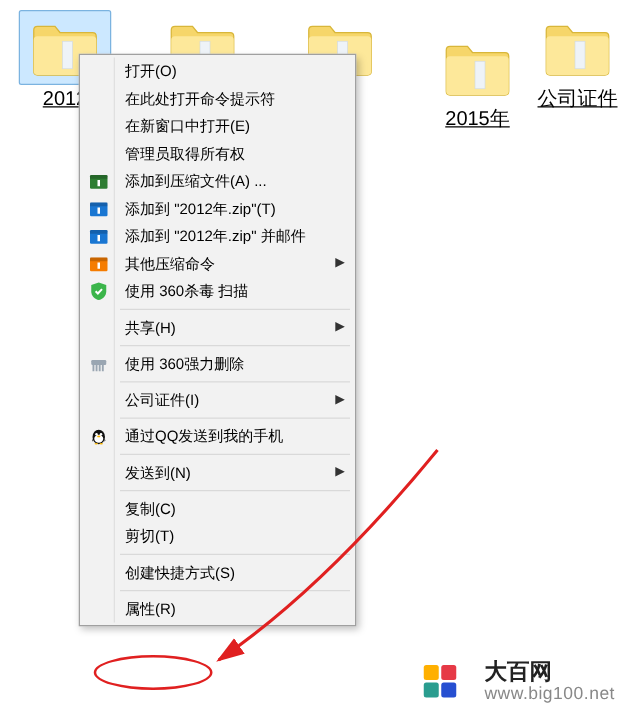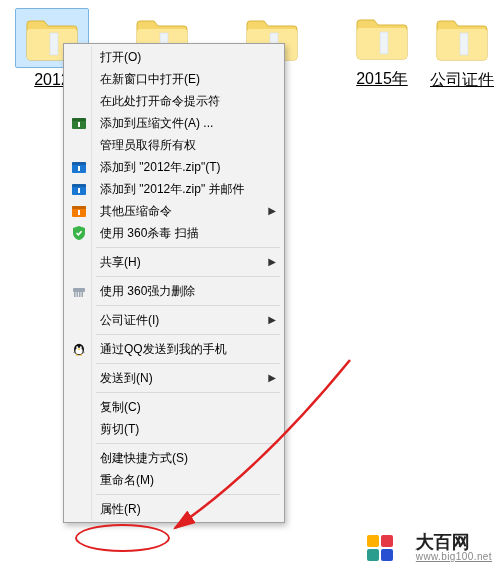--- a/index.html
+++ b/index.html
@@ -129,24 +129,23 @@
     gap: 2px;
   }
   .brand .tiles div { border-radius: 2px; }
   .brand .name {
     font-size: 18px;
     font-weight: 700;
     color: #222;
     line-height: 1;
   }
   .brand .url {
-    font-size: 10px;
+    font-size: 14px;
     color: #888;
     letter-spacing: 0.4px;
-    text-decoration: underline;
   }
   .brand .txt { display: flex; flex-direction: column; }
 </style>
 </head>
 <body>
 
 <div class="desktop" id="desktop">
     <div class="folder selected" style="left: 12px; top: 8px;">
       <div class="folder-icon-wrap">
         <svg width="56" height="46" viewBox="0 0 56 46">
@@ -170,21 +169,21 @@
     <div class="folder" style="left: 232px; top: 8px;">
       <div class="folder-icon-wrap">
         <svg width="56" height="46" viewBox="0 0 56 46">
           <path d="M3 9 L3 42 Q3 45 6 45 L50 45 Q53 45 53 42 L53 14 Q53 11 50 11 L24 11 L20 6 L6 6 Q3 6 3 9 Z" fill="#f6d66a" stroke="#d8b63a" stroke-width="1"></path>
           <path d="M6 14 L50 14 Q53 14 53 17 L53 42 Q53 45 50 45 L6 45 Q3 45 3 42 L3 17 Q3 14 6 14 Z" fill="#fde89a"></path>
           <rect x="26" y="18" width="8" height="22" fill="#eef3f8" stroke="#cfd8e3" stroke-width="0.5"></rect>
         </svg>
       </div>
       <div class="folder-label"></div>
     </div>
-    <div class="folder" style="left: 342px; top: 7px;">
+    <div class="folder" style="left: 342px; top: 24px;">
       <div class="folder-icon-wrap">
         <svg width="56" height="46" viewBox="0 0 56 46">
           <path d="M3 9 L3 42 Q3 45 6 45 L50 45 Q53 45 53 42 L53 14 Q53 11 50 11 L24 11 L20 6 L6 6 Q3 6 3 9 Z" fill="#f6d66a" stroke="#d8b63a" stroke-width="1"></path>
           <path d="M6 14 L50 14 Q53 14 53 17 L53 42 Q53 45 50 45 L6 45 Q3 45 3 42 L3 17 Q3 14 6 14 Z" fill="#fde89a"></path>
           <rect x="26" y="18" width="8" height="22" fill="#eef3f8" stroke="#cfd8e3" stroke-width="0.5"></rect>
         </svg>
       </div>
       <div class="folder-label">2015年</div>
     </div>
     <div class="folder" style="left: 422px; top: 8px;">
@@ -195,30 +194,30 @@
           <rect x="26" y="18" width="8" height="22" fill="#eef3f8" stroke="#cfd8e3" stroke-width="0.5"></rect>
         </svg>
       </div>
       <div class="folder-label">公司证件</div>
     </div>
   </div>
 
 <div class="ctxmenu" id="ctxmenu">
   <div class="gutter"></div>
 <div class="mi bold"><span>打开(O)</span></div>
+    <div class="mi"><span>在此处打开命令提示符</span></div>
     <div class="mi"><span>在新窗口中打开(E)</span></div>
-    <div class="mi"><span>在此处打开命令提示符</span></div>
+    <div class="mi"><span>管理员取得所有权</span></div>
     <div class="mi"><span class="micon">
         <svg width="16" height="16" viewBox="0 0 16 16">
           <rect x="1" y="3" width="14" height="11" rx="1" fill="#2e7d32"></rect>
           <rect x="1" y="3" width="14" height="3" fill="rgba(0,0,0,0.18)"></rect>
           <rect x="7" y="7" width="2" height="5" fill="#fff"></rect>
         </svg>
       </span><span>添加到压缩文件(A) ...</span></div>
-    <div class="mi"><span>管理员取得所有权</span></div>
     <div class="mi"><span class="micon">
         <svg width="16" height="16" viewBox="0 0 16 16">
           <rect x="1" y="3" width="14" height="11" rx="1" fill="#1976d2"></rect>
           <rect x="1" y="3" width="14" height="3" fill="rgba(0,0,0,0.18)"></rect>
           <rect x="7" y="7" width="2" height="5" fill="#fff"></rect>
         </svg>
       </span><span>添加到 "2012年.zip"(T)</span></div>
     <div class="mi"><span class="micon">
         <svg width="16" height="16" viewBox="0 0 16 16">
           <rect x="1" y="3" width="14" height="11" rx="1" fill="#1976d2"></rect>
@@ -267,21 +266,20 @@
           <ellipse cx="10" cy="14" rx="1.4" ry="0.6" fill="#f7b500"></ellipse>
         </svg>
       </span><span>通过QQ发送到我的手机</span></div>
     <div class="mi sep"></div>
     <div class="mi"><span>发送到(N)</span><span class="arrow-r">▶</span></div>
     <div class="mi sep"></div>
     <div class="mi"><span>复制(C)</span></div>
     <div class="mi"><span>剪切(T)</span></div>
     <div class="mi sep"></div>
     <div class="mi"><span>创建快捷方式(S)</span></div>
-    <div class="mi"><span>重命名(M)</span></div>
     <div class="mi sep"></div>
     <div class="mi"><span>属性(R)</span></div>
   </div>
 
 <div class="ring"></div>
 
 <svg class="arrow-svg" style="left:0;top:0" width="500" height="572">
   <defs>
     <marker id="ah" markerWidth="10" markerHeight="10" refX="8" refY="3" orient="auto">
       <path d="M0,0 L9,3 L0,6 Z" fill="#e02020"></path>

